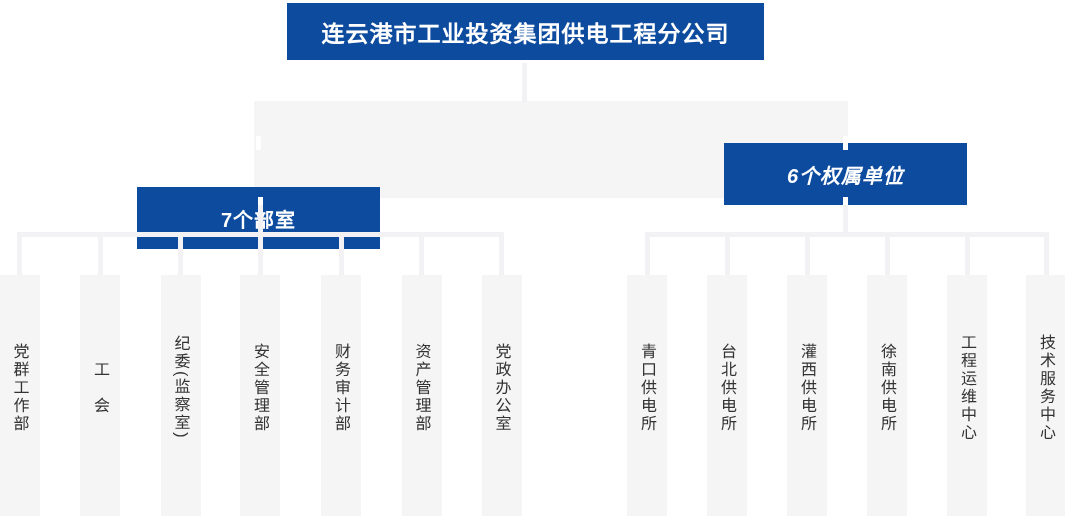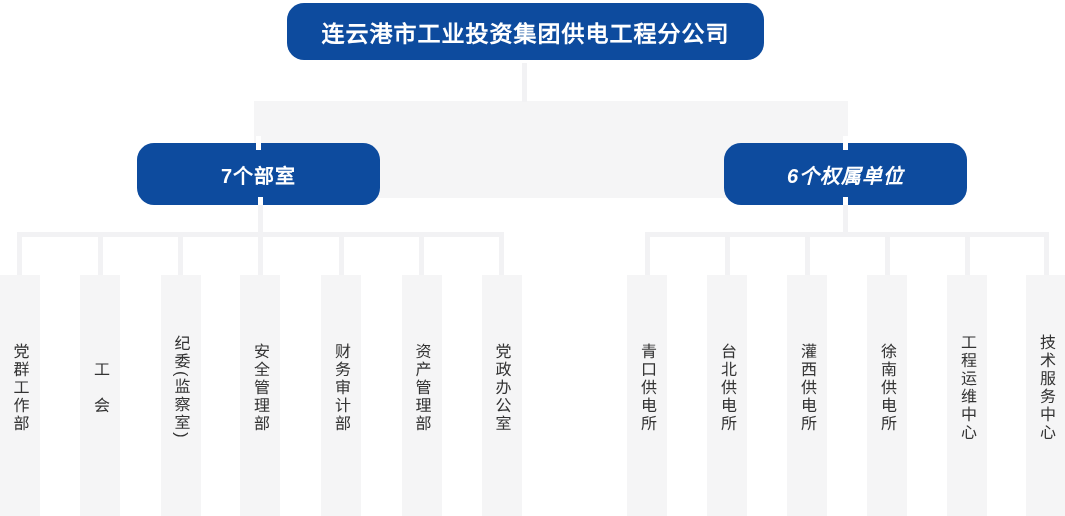--- a/index.html
+++ b/index.html
@@ -22,25 +22,24 @@
     position:absolute;left:254px;top:101px;width:594px;height:97px;
     background:var(--panel);
   }
   .box{
     position:absolute;
     background:var(--blue);
     color:var(--boxtext);
     display:flex;align-items:center;justify-content:center;
     font-weight:bold;
     text-align:center;
-    border-radius:17px;
   }
   .root-box{left:287px;top:3px;width:477px;height:57px;font-size:23px;letter-spacing:1px;}
   .group-box{width:243px;height:62px;top:143px;font-size:20px;letter-spacing:1px;}
-  .group-box-left{left:137px;}
+  .group-box-left{left:137px;margin-top:44px;}
   .group-box-right{left:724px;font-style:italic;}
   .vline{position:absolute;width:5px;background:var(--line);}
   .hline{position:absolute;height:5px;top:232px;background:var(--line);}
   .tick{position:absolute;width:5px;background:var(--tick);}
   .root-stub{left:522px;top:60px;height:42px;}
   .root-tick{left:522px;top:54px;height:9px;}
   .tick-top-left{left:256px;top:136px;height:14px;}
   .tick-top-right{left:843px;top:136px;height:14px;}
   .tick-bottom-left{left:257.5px;top:197px;height:9px;}
   .tick-bottom-right{left:843px;top:197px;height:9px;}

